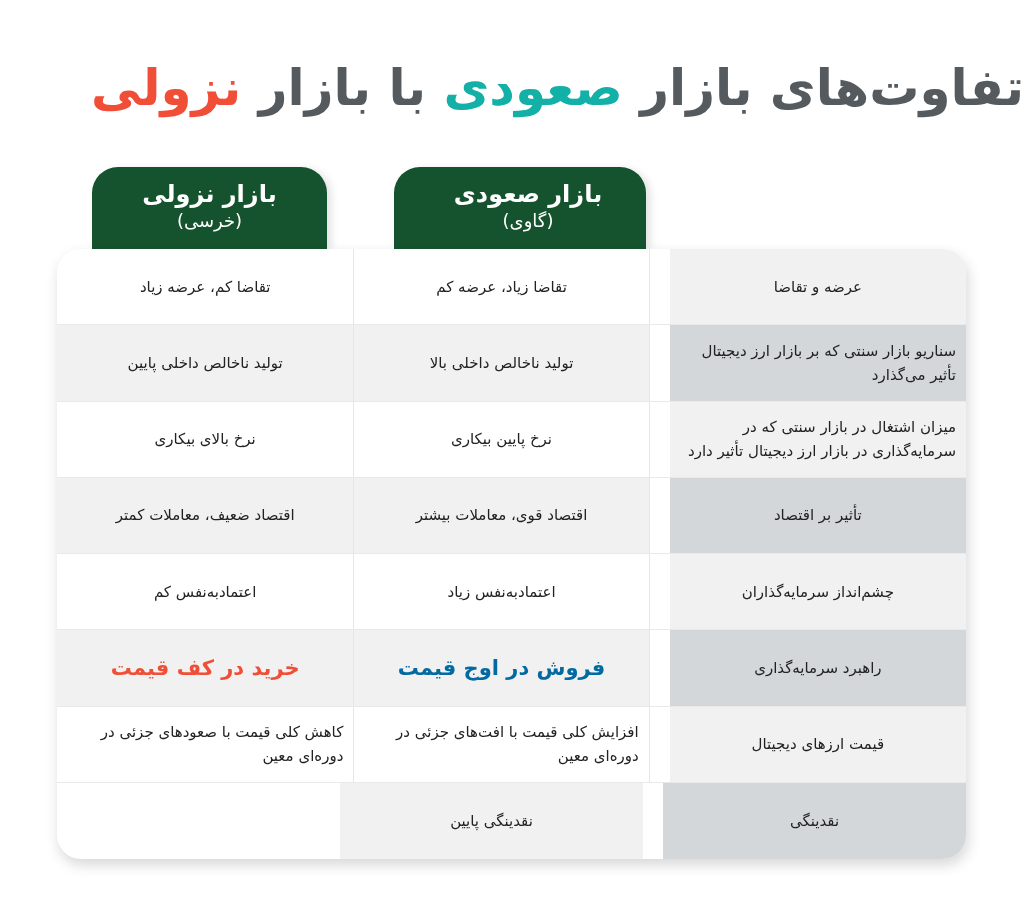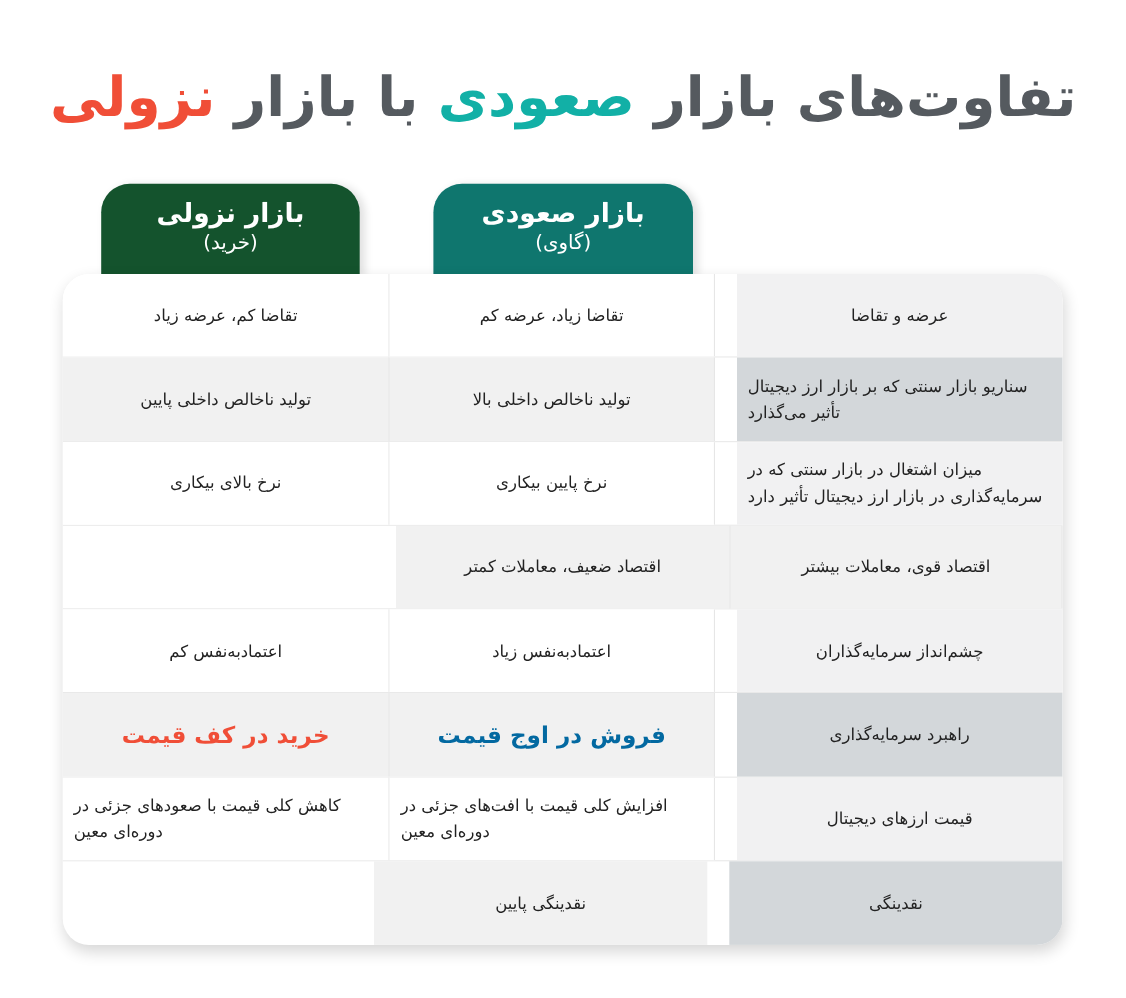--- a/index.html
+++ b/index.html
@@ -2,44 +2,44 @@
 <html><head>
   <meta charset="utf-8">
   <style>
     html, body { margin: 0; padding: 0; }
     body {
       width: 1024px; height: 907px; background: #ffffff; position: relative; overflow: hidden;
       font-family: "DejaVu Sans", sans-serif; direction: rtl;
     }
     .title {
       position: absolute; left: 0; top: 48px; width: 1024px; height: 80px;
-      text-align: center; font-size: 50px; font-weight: bold; line-height: 80px;
+      text-align: right; font-size: 50px; font-weight: bold; line-height: 80px;
       color: #555a5f; letter-spacing: -1px; white-space: nowrap;
     }
     .title .bull { color: #12b0a6; }
     .title .bear { color: #f04e37; }
 
     .colhead {
       position: absolute; top: 167px; height: 82px; border-radius: 26px 26px 0 0;
       color: #fff; text-align: center; box-shadow: 4px 2px 8px rgba(0,0,0,0.12);
     }
     .colhead .h1 { display: block; font-size: 24px; font-weight: bold; line-height: 30px; margin-top: 12px; }
     .colhead .h2 { display: block; font-size: 18px; line-height: 24px; }
     .colhead.bear { left: 92px; width: 235px; background: #14532d; }
-    .colhead.bull { left: 394px; width: 236px; background: #0f766e; }
+    .colhead.bull { left: 394px; width: 236px; background: #14532d; padding-left: 16px; }
 
     .table {
       position: absolute; left: 57px; top: 249px; width: 909px; height: 610px;
       border-radius: 24px; overflow: hidden; background: #fff;
       box-shadow: 2px 6px 14px rgba(0,0,0,0.16);
     }
     .row { display: flex; flex-direction: row; height: 76.25px; border-bottom: 1px solid #e9e9e9; box-sizing: border-box; }
     .row:last-child { border-bottom: none; }
     .cell {
-      display: flex; align-items: center; justify-content: center; text-align: left;
+      display: flex; align-items: center; justify-content: center; text-align: right;
       font-size: 15px; line-height: 24px; color: #222; box-sizing: border-box; padding: 0 10px;
     }
     .cell.label { width: 303px; margin-left: 20px; }
     .cell.bull { width: 303px; border-left: 1px solid #e6e6e6; border-right: 1px solid #e6e6e6; }
     .cell.bear { width: 303px; }
     .row.odd .cell.label { background: #f1f1f2; }
     .row.odd .cell.bull, .row.odd .cell.bear { background: #ffffff; }
     .row.even .cell.label { background: #d3d7da; }
     .row.even .cell.bull, .row.even .cell.bear { background: #f1f1f1; }
     .cell.hl { font-size: 21px; font-weight: bold; }
@@ -50,40 +50,41 @@
 <body>
 
 <div class="title"><span>تفاوت‌های بازار </span><span class="bull">صعودی</span><span> با بازار </span><span class="bear">نزولی</span></div>
 
 <div class="colhead bull">
   <span class="h1">بازار صعودی</span>
   <span class="h2">(گاوی)</span>
 </div>
 <div class="colhead bear">
   <span class="h1">بازار نزولی</span>
-  <span class="h2">(خرید)</span>
+  <span class="h2">(خرسی)</span>
 </div>
 
 <div class="table">
   <div class="row odd">
     <div class="cell label">عرضه و تقاضا</div>
     <div class="cell bull">تقاضا زیاد، عرضه کم</div>
     <div class="cell bear">تقاضا کم، عرضه زیاد</div>
   </div>
   <div class="row even">
     <div class="cell label">سناریو بازار سنتی که بر بازار ارز دیجیتال تأثیر می‌گذارد</div>
     <div class="cell bull">تولید ناخالص داخلی بالا</div>
     <div class="cell bear">تولید ناخالص داخلی پایین</div>
   </div>
   <div class="row odd">
     <div class="cell label">میزان اشتغال در بازار سنتی که در سرمایه‌گذاری در بازار ارز دیجیتال تأثیر دارد</div>
     <div class="cell bull">نرخ پایین بیکاری</div>
     <div class="cell bear">نرخ بالای بیکاری</div>
   </div>
   <div class="row even">
+    <div class="cell label">تأثیر بر اقتصاد</div>
     <div class="cell bull">اقتصاد قوی، معاملات بیشتر</div>
     <div class="cell bear">اقتصاد ضعیف، معاملات کمتر</div>
   </div>
   <div class="row odd">
     <div class="cell label">چشم‌انداز سرمایه‌گذاران</div>
     <div class="cell bull">اعتمادبه‌نفس زیاد</div>
     <div class="cell bear">اعتمادبه‌نفس کم</div>
   </div>
   <div class="row even">
     <div class="cell label">راهبرد سرمایه‌گذاری</div>

